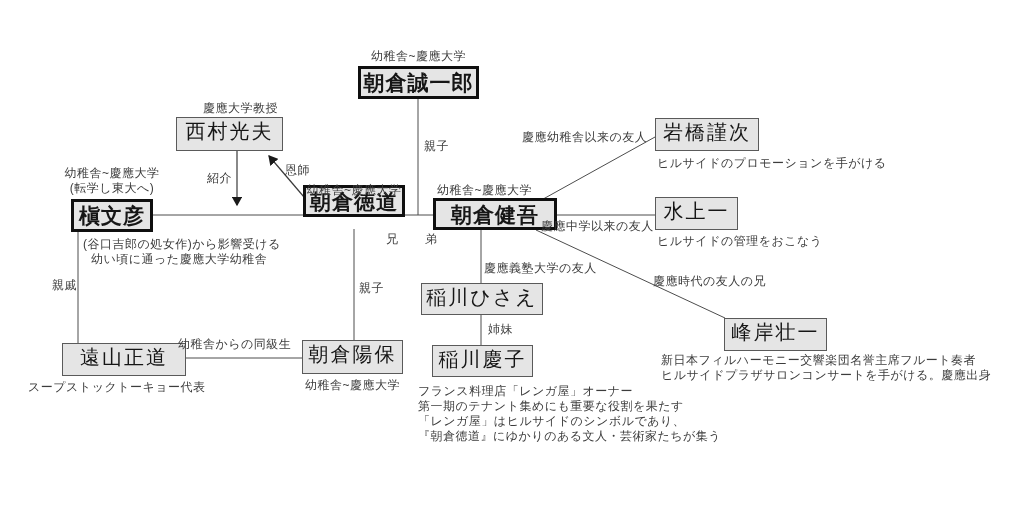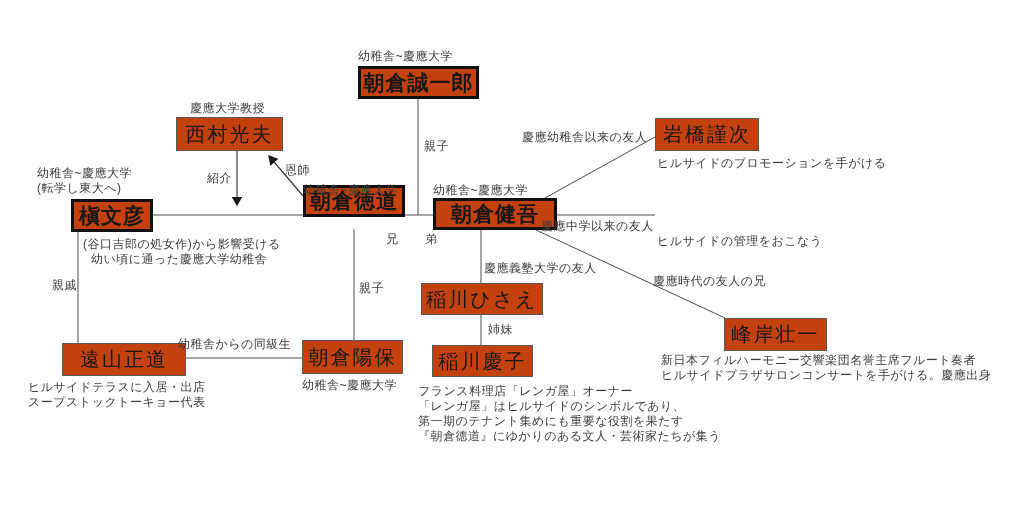--- a/index.html
+++ b/index.html
@@ -1,30 +1,30 @@
 <!DOCTYPE html>
 <html><head>
 <meta charset="utf-8">
 <style>
   html,body{margin:0;padding:0;background:#ffffff;}
   body{font-family:"Liberation Sans","DejaVu Sans",sans-serif;}
   #canvas{position:relative;width:1024px;height:512px;background:#ffffff;overflow:hidden;}
   svg.wires{position:absolute;left:0;top:0;width:1024px;height:512px;}
   .nbox{
-    position:absolute;background:#c2410c;border:1.5px solid #5a5a5a;
-    display:flex;align-items:center;justify-content:center;
+    position:absolute;background:#e5e5e5;border:1.5px solid #5a5a5a;
+    display:flex;align-items:flex-start;justify-content:center;
     font-size:20px;color:#161616;letter-spacing:2px;white-space:nowrap;
     box-sizing:border-box;z-index:2;
   }
   .nbox.bold{border:3px solid #0f0f0f;font-weight:bold;font-size:21px;letter-spacing:1px;}
   .lbl{
     position:absolute;font-size:12px;color:#3c3c3c;white-space:nowrap;
     line-height:15px;z-index:3;letter-spacing:0.5px;
   }
-  .lbl.center{}
+  .lbl.center{text-align:center;}
 </style>
 </head>
 <body>
 
 <div id="canvas">
 
   <svg class="wires" viewBox="0 0 1024 512">
     <defs>
       <marker id="arrow" markerWidth="9" markerHeight="9" refX="7" refY="4.5" orient="auto">
         <path d="M0,0 L8,4.5 L0,9 Z" fill="#1a1a1a"></path>
@@ -88,54 +88,56 @@
   <div class="nbox bold" style="left:433px;top:198px;width:124px;height:32px">
     <span>朝倉健吾</span>
   </div>
   <div class="lbl center" style="left:433px;top:183px;width:103px">幼稚舎~慶應大学</div>
 
   <div class="nbox" style="left:655px;top:118px;width:104px;height:33px">
     <span>岩橋謹次</span>
   </div>
   <div class="lbl" style="left:657px;top:156px">ヒルサイドのプロモーションを手がける</div>
 
+  <div class="nbox" style="left:655px;top:197px;width:83px;height:33px">
+    <span>水上一</span>
+  </div>
   <div class="lbl" style="left:657px;top:234px">ヒルサイドの管理をおこなう</div>
 
   <div class="nbox" style="left:724px;top:318px;width:103px;height:33px">
     <span>峰岸壮一</span>
   </div>
   <div class="lbl" style="left:661px;top:353px">
     <div>新日本フィルハーモニー交響楽団名誉主席フルート奏者</div>
     <div>ヒルサイドプラザサロンコンサートを手がける。慶應出身</div>
   </div>
 
   <div class="nbox" style="left:421px;top:283px;width:122px;height:32px">
     <span>稲川ひさえ</span>
   </div>
 
   <div class="nbox" style="left:432px;top:345px;width:101px;height:32px">
     <span>稲川慶子</span>
   </div>
   <div class="lbl" style="left:418px;top:384px">
     <div>フランス料理店「レンガ屋」オーナー</div>
+    <div>第一期のテナント集めにも重要な役割を果たす</div>
     <div>「レンガ屋」はヒルサイドのシンボルであり、</div>
-    <div>第一期のテナント集めにも重要な役割を果たす</div>
     <div>『朝倉徳道』にゆかりのある文人・芸術家たちが集う</div>
   </div>
 
   <div class="nbox" style="left:302px;top:340px;width:101px;height:34px">
     <span>朝倉陽保</span>
   </div>
   <div class="lbl center" style="left:302px;top:378px;width:101px">幼稚舎~慶應大学</div>
 
   <div class="nbox" style="left:62px;top:343px;width:124px;height:33px">
     <span>遠山正道</span>
   </div>
   <div class="lbl" style="left:28px;top:380px">
-    <div>ヒルサイドテラスに入居・出店</div>
     <div>スープストックトーキョー代表</div>
   </div>
 
   <div class="lbl" style="left:424px;top:139px">親子</div>
   <div class="lbl" style="left:207px;top:171px">紹介</div>
   <div class="lbl" style="left:285px;top:163px">恩師</div>
   <div class="lbl" style="left:386px;top:232px">兄</div>
   <div class="lbl" style="left:425px;top:232px">弟</div>
   <div class="lbl" style="left:522px;top:130px">慶應幼稚舎以来の友人</div>
   <div class="lbl" style="left:541px;top:219px">慶應中学以来の友人</div>

